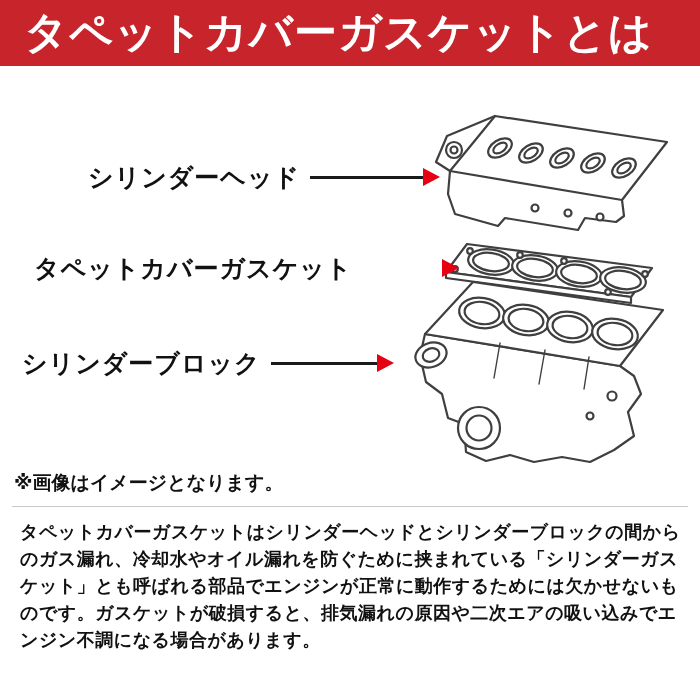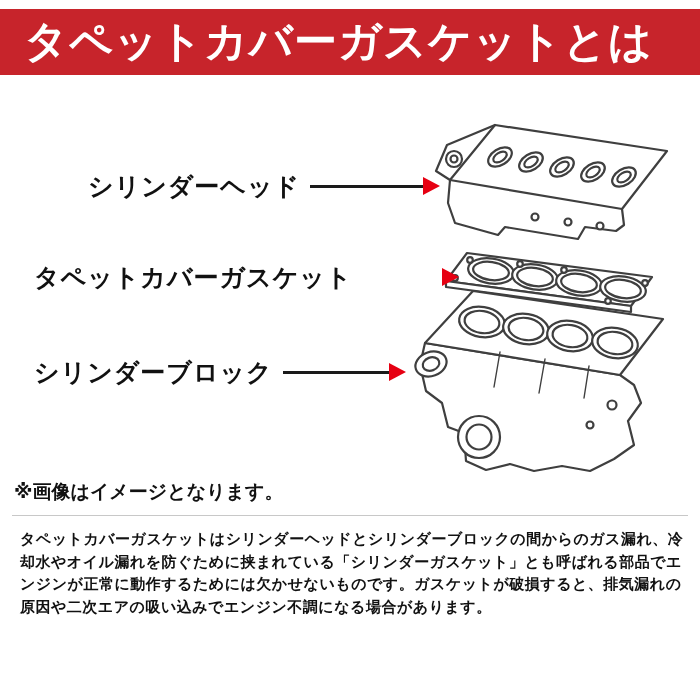--- a/index.html
+++ b/index.html
@@ -8,37 +8,37 @@
     --arrow:#e60012;
     --line:#1a1a1a;
     --text:#111111;
     --divider:#c8c8c8;
     --sketch:#3f3f3f;
   }
   *{box-sizing:border-box;margin:0;padding:0;}
   html,body{width:700px;height:700px;overflow:hidden;background:#ffffff;
     font-family:"Liberation Sans","DejaVu Sans",sans-serif;color:var(--text);}
   .header{width:700px;height:66px;background:var(--header-bg);
-    display:flex;align-items:center;padding-left:24px;margin-top:9px;}
+    display:flex;align-items:center;padding-left:24px;}
   .header h1{color:var(--header-text);font-size:43px;font-weight:bold;
     letter-spacing:1px;white-space:nowrap;}
   .diagram{position:relative;width:700px;height:400px;}
   .engine{position:absolute;inset:0;width:700px;height:400px;}
   .callout{position:absolute;display:flex;align-items:center;height:30px;}
   .callout .label{font-size:25px;font-weight:bold;color:var(--text);
     white-space:nowrap;letter-spacing:1px;}
   .callout .line{height:3px;background:var(--line);flex:1;margin-left:10px;}
   .callout .arrow{width:0;height:0;border-top:9px solid transparent;
     border-bottom:9px solid transparent;border-left:17px solid var(--arrow);}
   .callout-1{left:88px;top:96px;width:352px;}
   .callout-2{left:34px;top:187px;width:410px;gap:40px;}
-  .callout-3{left:34px;top:282px;width:372px;}
+  .callout-3{left:22px;top:282px;width:372px;}
   .note{margin:4px 0 0 14px;font-size:19px;font-weight:bold;color:var(--text);}
   .divider{border:none;border-top:1px solid var(--divider);margin:10px 12px 0 12px;}
-  .description{margin:12px 8px 0 20px;font-size:15px;font-weight:bold;
+  .description{margin:12px 8px 0 20px;font-size:18px;font-weight:bold;
     line-height:1.5;letter-spacing:0.5px;color:var(--text);text-align:left;}
   svg .sketch{stroke:var(--sketch);}
 </style>
 </head>
 <body>
 
 <div class="header">
   <h1>タペットカバーガスケットとは</h1>
 </div>
 

